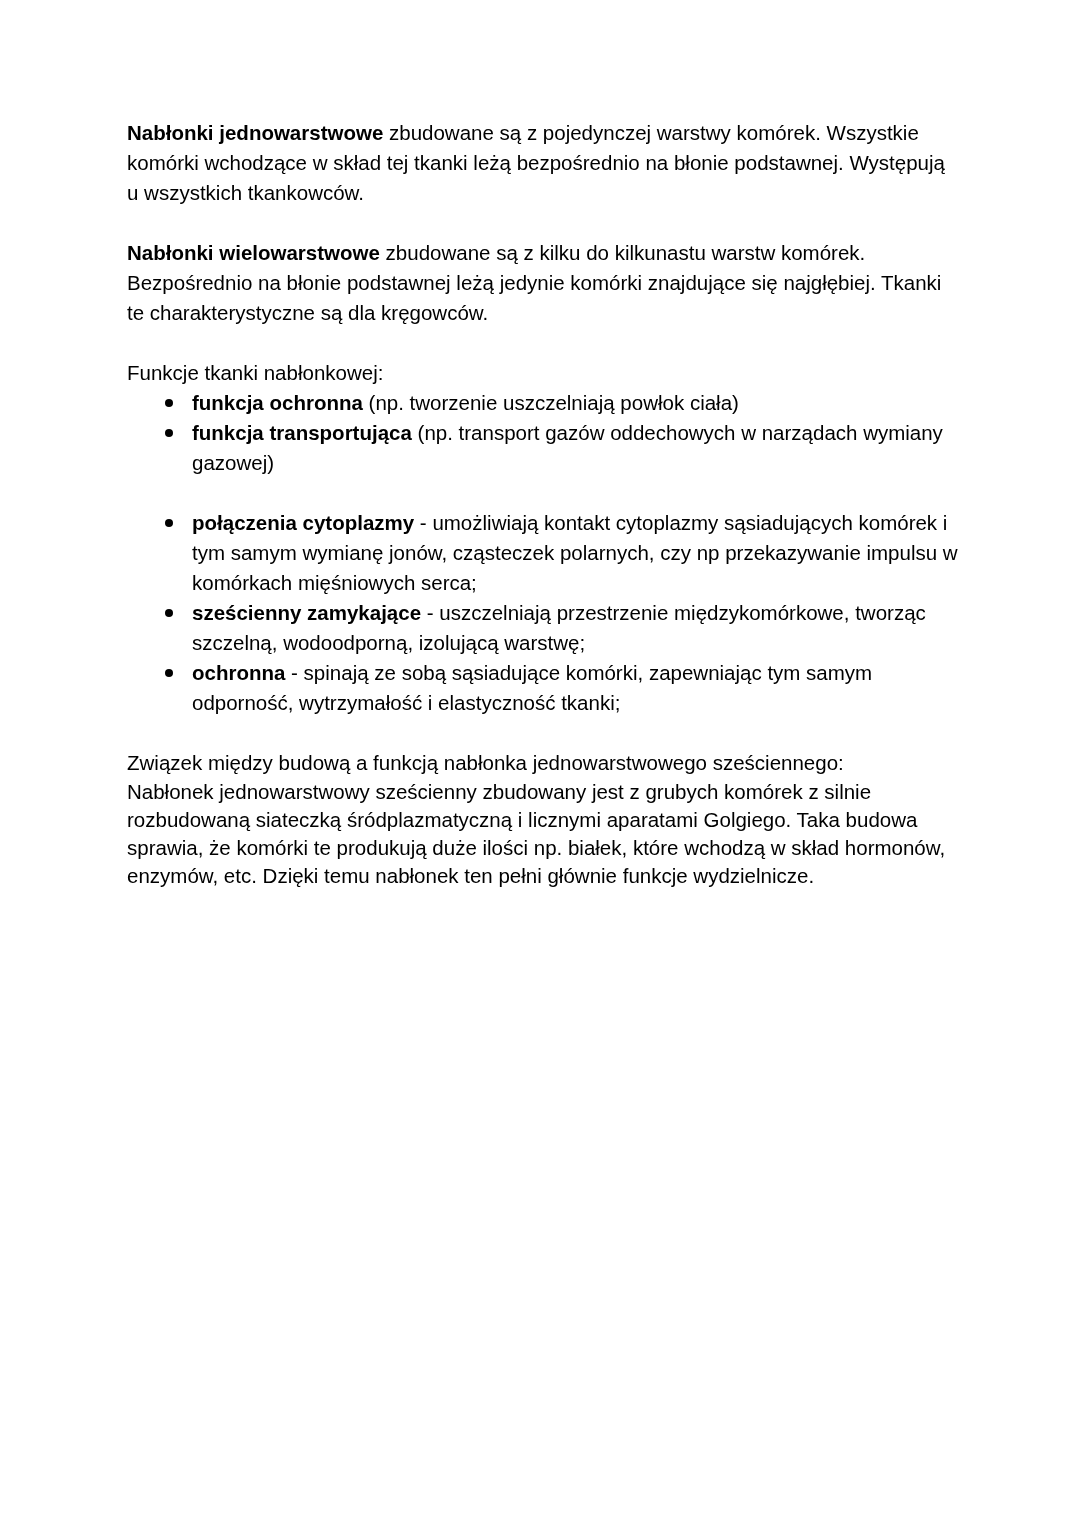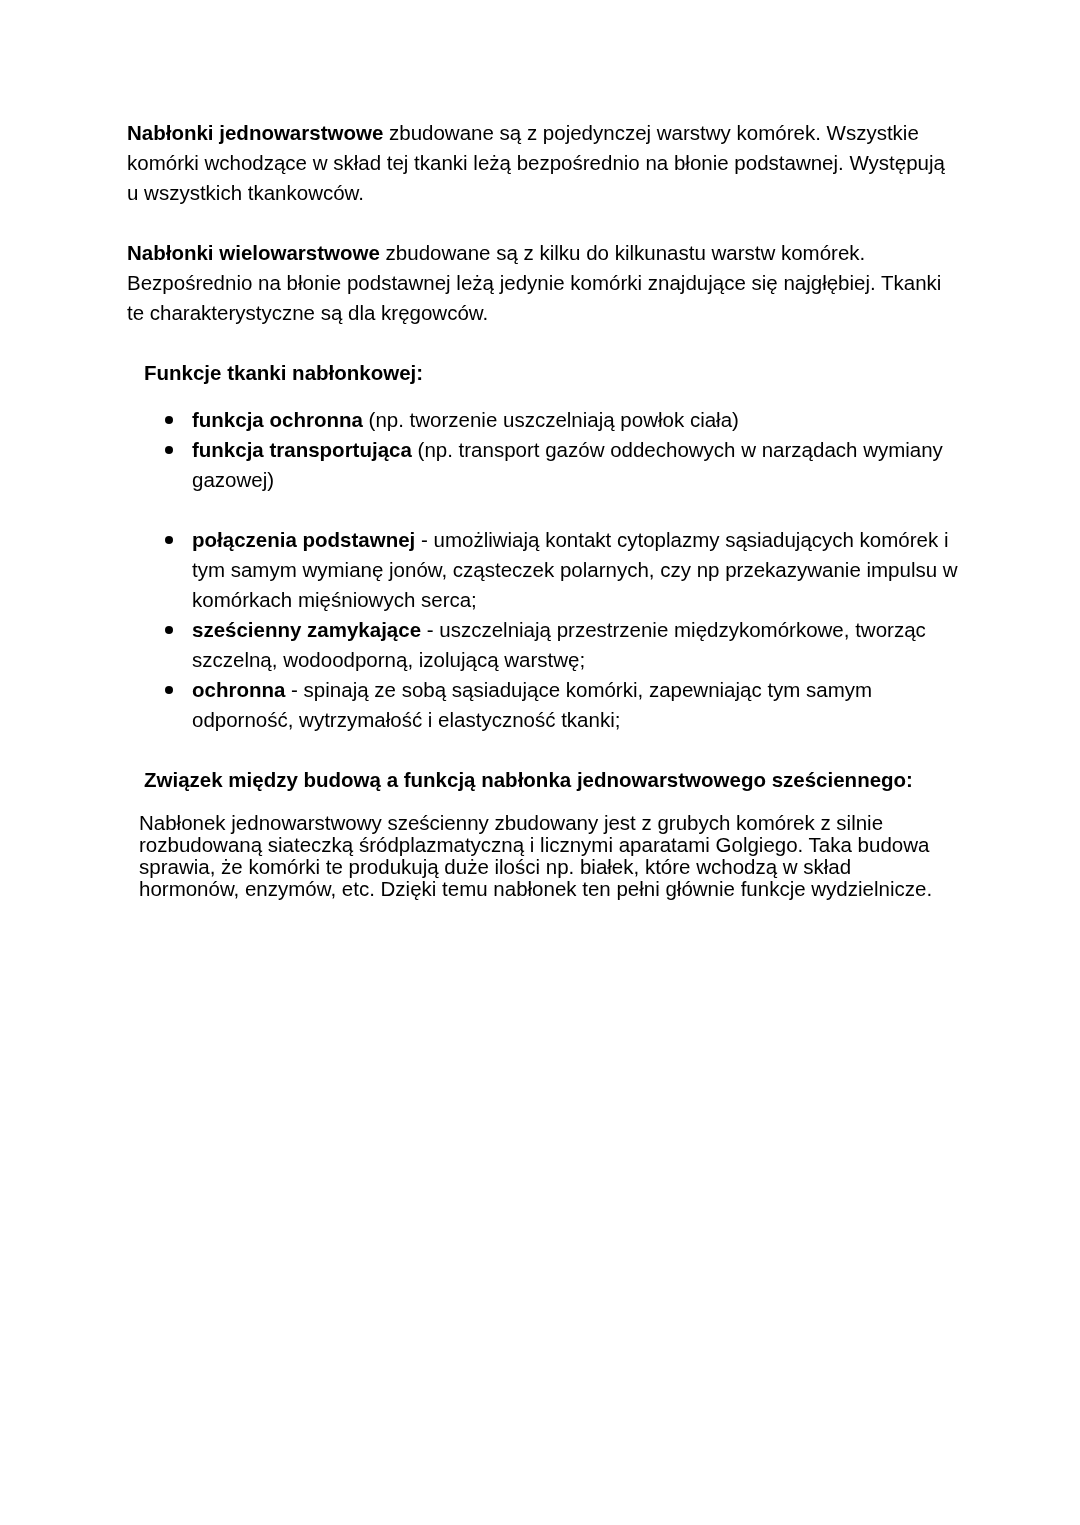--- a/index.html
+++ b/index.html
@@ -32,22 +32,22 @@
     color: #000000;
   }
 
   .para {
     margin: 0 0 30px 0;
     text-align: left;
   }
   .para:last-child { margin-bottom: 0; }
 
   .section-heading {
-    margin: 17px;
-    font-weight: bold;
+    margin: 0;
+    font-weight: normal;
     line-height: 30px;
   }
 
   .section-block {
     margin: 0 0 30px 0;
   }
 
   .lead {
     font-weight: bold;
   }
@@ -75,22 +75,22 @@
     background: #000000;
     display: block;
   }
 
   .term {
     font-weight: bold;
     margin-top: 28px;
   }
 
   .closing-para {
-    margin: 12px;
-    line-height: 22px;
+    margin: 0;
+    line-height: 28px;
   }
 </style>
 </head>
 <body>
 
 <div class="page">
   <div class="doc-body">
 
     <p class="para">
       <span class="lead">Nabłonki jednowarstwowe</span><span> zbudowane są z pojedynczej warstwy komórek. Wszystkie komórki wchodzące w skład tej tkanki leżą bezpośrednio na błonie podstawnej. Występują u wszystkich tkankowców.</span>
@@ -111,21 +111,21 @@
           <span class="bullet-dot"></span>
           <span class="term">funkcja transportująca</span><span> (np. transport gazów oddechowych w narządach wymiany gazowej)</span>
         </li>
       </ul>
     </div>
 
     <div class="section-block">
       <ul class="bullets">
         <li>
           <span class="bullet-dot"></span>
-          <span class="term">połączenia podstawnej</span><span> - umożliwiają kontakt cytoplazmy sąsiadujących komórek i tym samym wymianę jonów, cząsteczek polarnych, czy np przekazywanie impulsu w komórkach mięśniowych serca;</span>
+          <span class="term">połączenia cytoplazmy</span><span> - umożliwiają kontakt cytoplazmy sąsiadujących komórek i tym samym wymianę jonów, cząsteczek polarnych, czy np przekazywanie impulsu w komórkach mięśniowych serca;</span>
         </li>
         <li>
           <span class="bullet-dot"></span>
           <span class="term">sześcienny zamykające</span><span> - uszczelniają przestrzenie międzykomórkowe, tworząc szczelną, wodoodporną, izolującą warstwę;</span>
         </li>
         <li>
           <span class="bullet-dot"></span>
           <span class="term">ochronna</span><span> - spinają ze sobą sąsiadujące komórki, zapewniając tym samym odporność, wytrzymałość i elastyczność tkanki;</span>
         </li>
       </ul>

